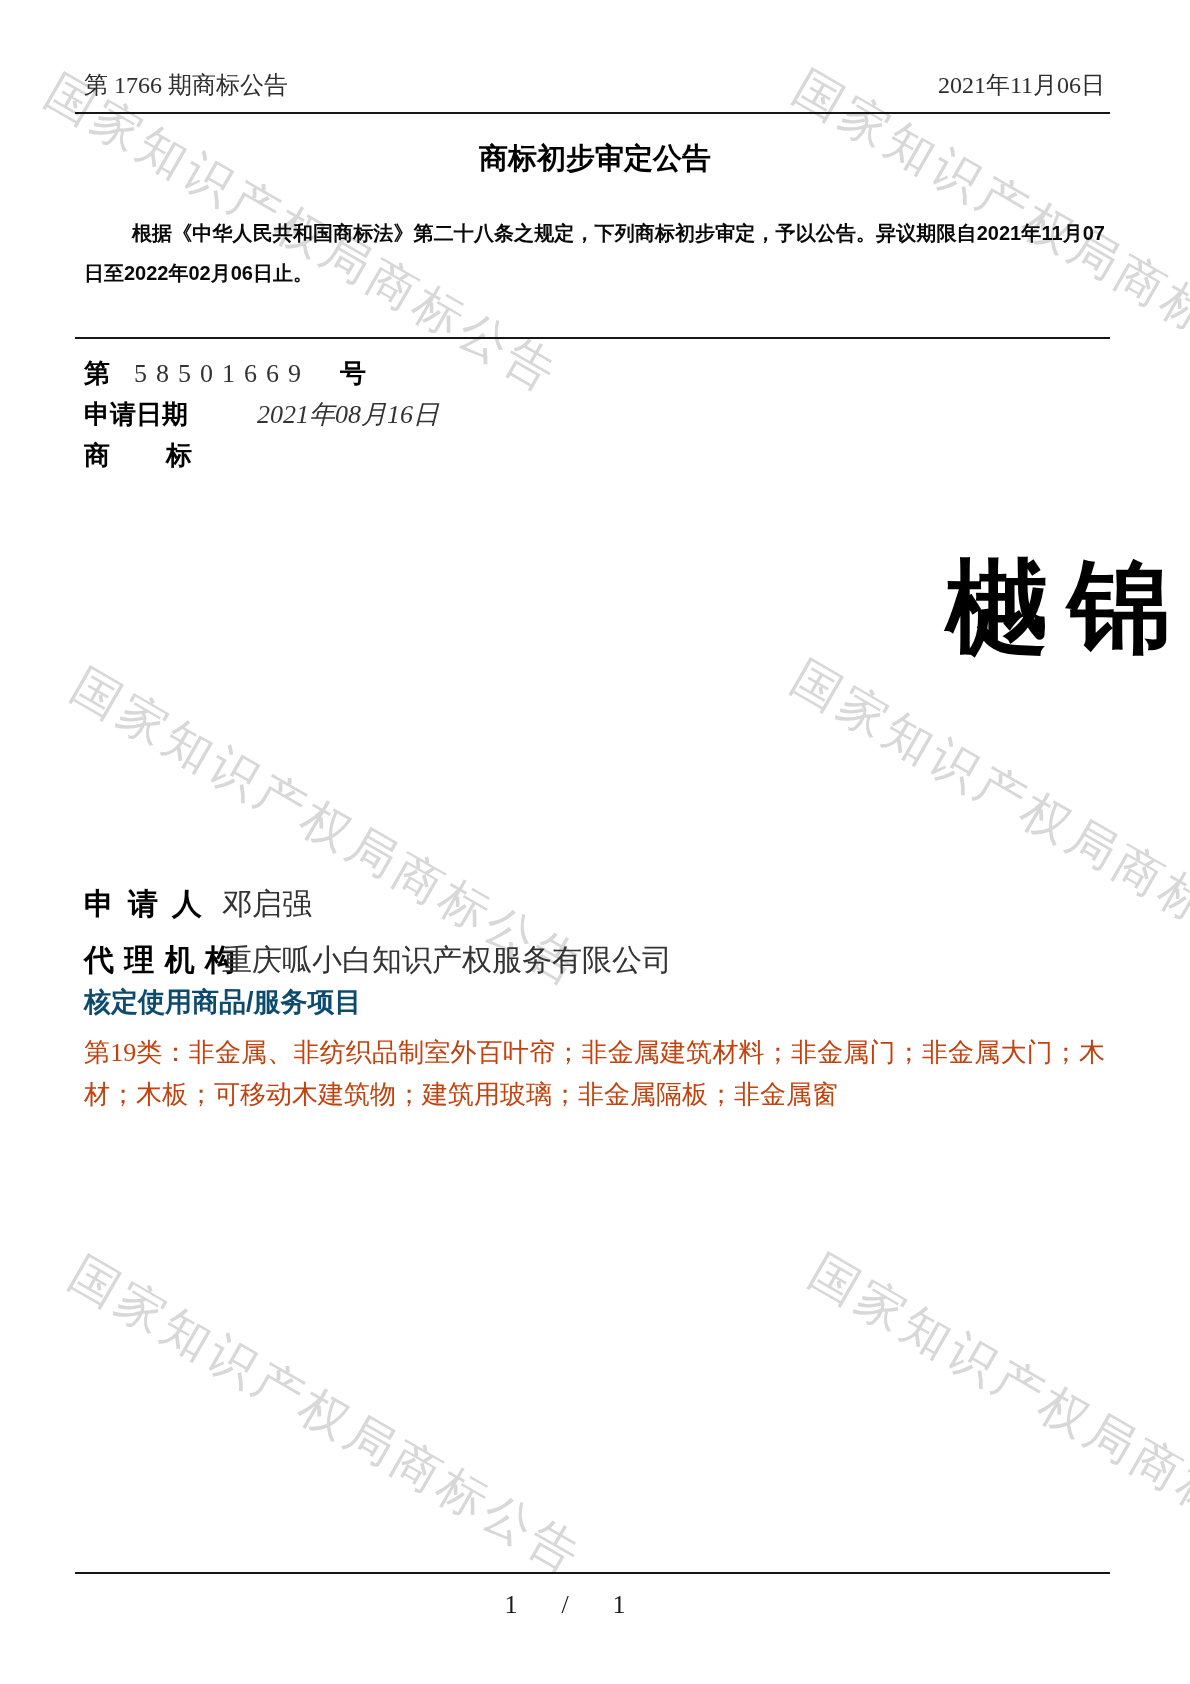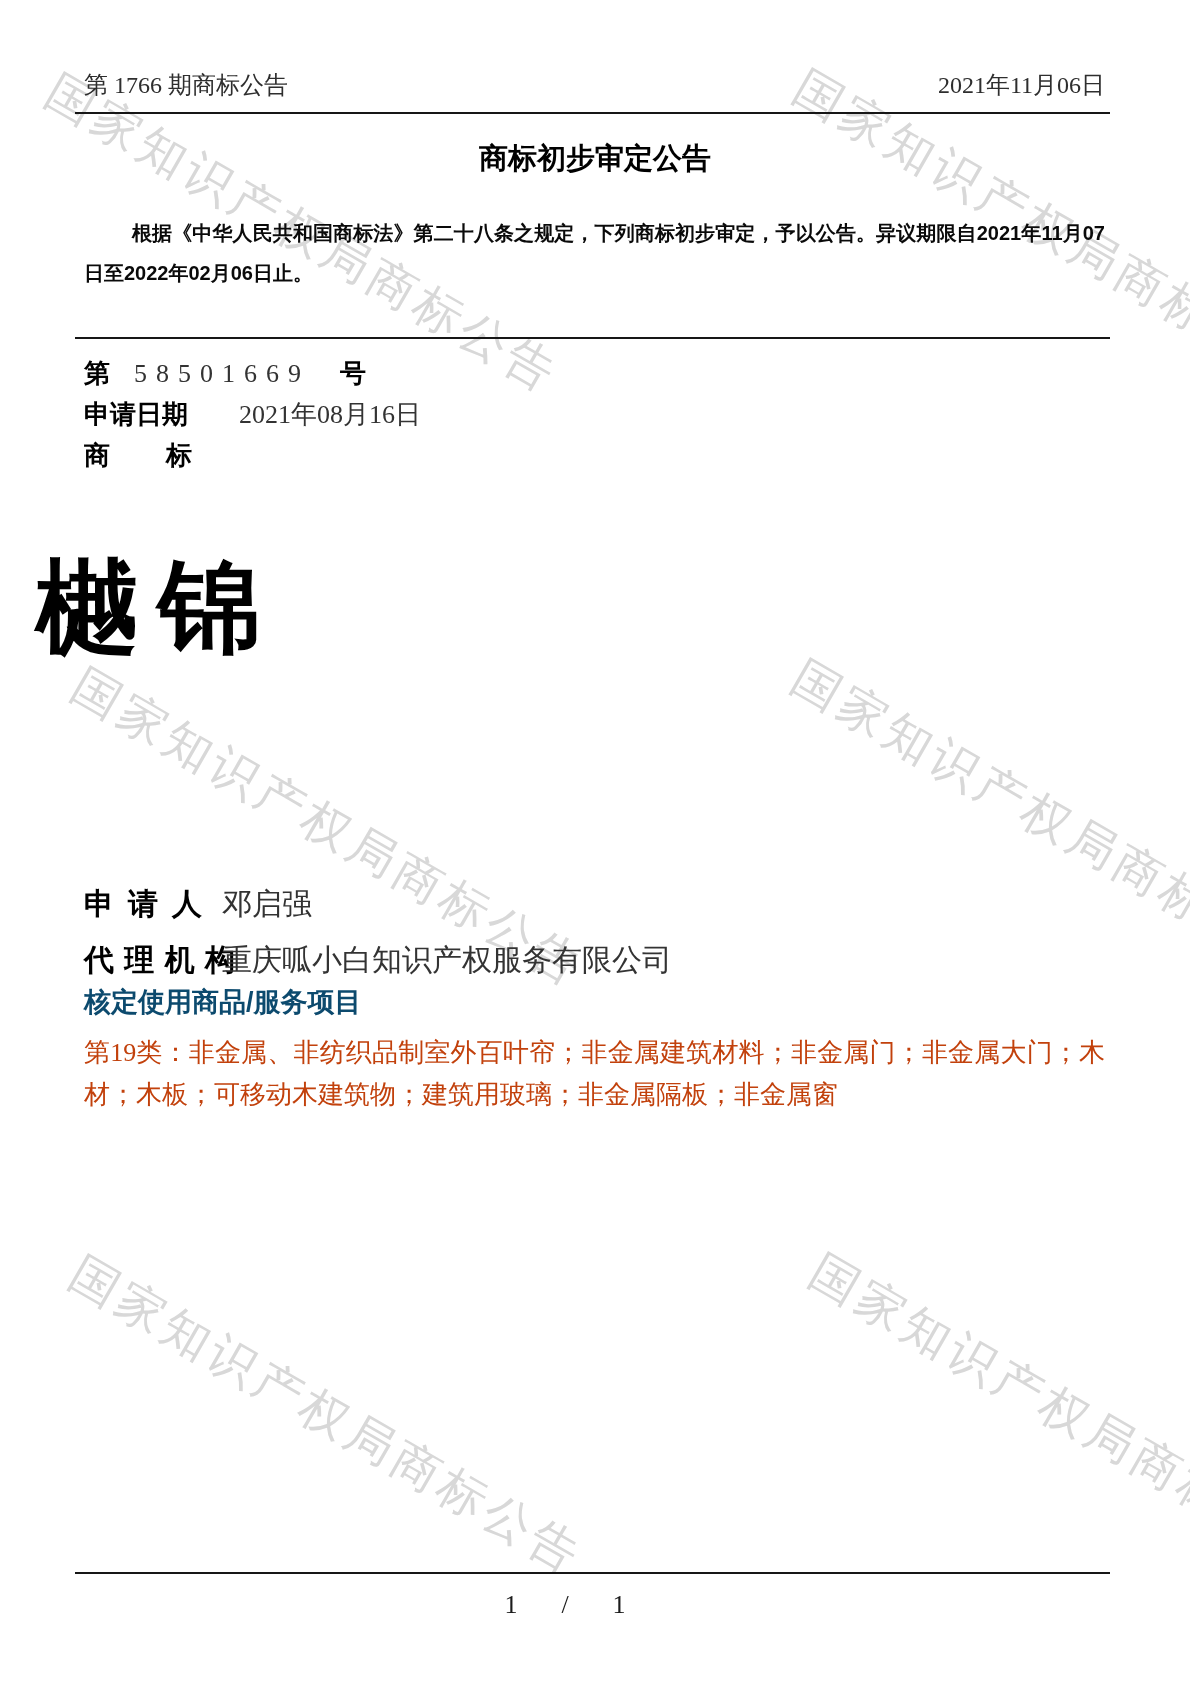--- a/index.html
+++ b/index.html
@@ -67,24 +67,24 @@
   }
   .just{text-align:justify;text-align-last:justify;}
   .lbl-wrap{display:inline-block;width:138px;}
   .w-trademark{width:108px;}
   .w-applicant{width:118px;}
   .w-address{width:146px;}
   .w-agency{width:151px;}
   .val{color:#333;}
   .reg-number{letter-spacing:9px;margin-left:24px;color:#333;}
   .num-suffix{margin-left:30px;}
-  .date-val{margin-left:17px;}
+  .date-val{margin-left:35px;font-style:italic;}
   .mark-area{
     margin:75px 0 225px 0;
-    text-align:left;
+    text-align:right;
   }
   .mark{
     display:inline-block;
     font-family:"Liberation Sans","DejaVu Sans",sans-serif;
     font-weight:bold;
     font-size:102px;line-height:112px;
     letter-spacing:20px;
     color:#000;
     padding-left:36px; 
   }

